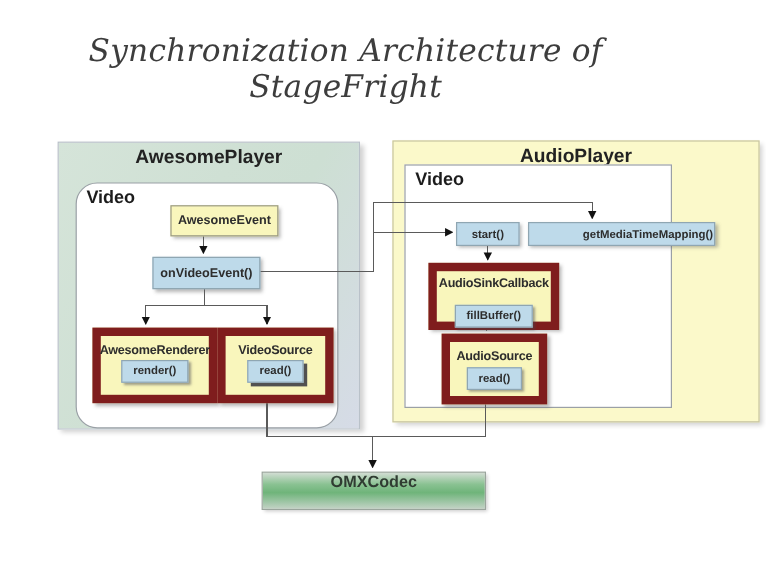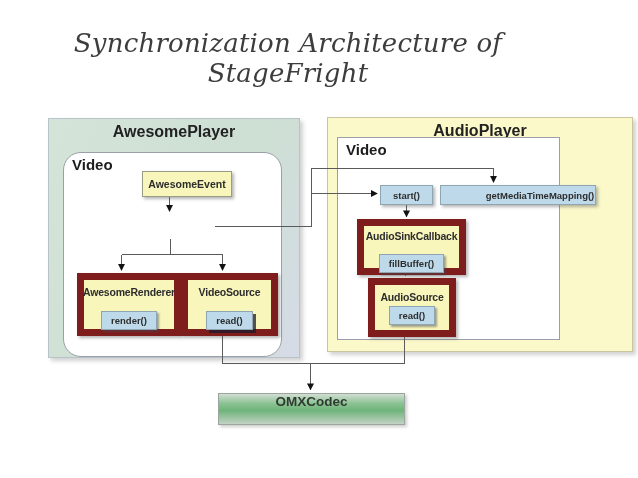--- a/index.html
+++ b/index.html
@@ -40,21 +40,21 @@
 
   .gbox{
     position:absolute;z-index:4;background:var(--box-yellow,#f9f6bc);
     border:7px solid #7f1d1d;box-shadow:2px 2px 3px rgba(90,90,90,0.45);
     display:flex;flex-direction:column;align-items:center;text-align:center;
   }
   .gbox-title{font-weight:bold;font-size:10.5px;color:#2d2d2d;margin-top:6px;letter-spacing:-0.2px;white-space:nowrap;}
   .mbox{
     background:var(--box-blue,#bedaea);border:1px solid #8fa6b2;
     font-weight:bold;font-size:9.5px;color:#2d2d2d;
-    padding:3px 9px;margin-top:13px;box-shadow:2px 2px 2px rgba(70,70,80,0.5);white-space:nowrap;
+    padding:3px 9px;margin-top:2px;box-shadow:2px 2px 2px rgba(70,70,80,0.5);white-space:nowrap;
   }
   .mbox.shadow-dark{box-shadow:3px 3px 0 rgba(25,25,45,0.75);}
 
   .omx{
     position:absolute;z-index:4;left:218px;top:393px;width:185px;height:30px;
     background:linear-gradient(180deg,#d2ddd3 0%,#8ac292 32%,#6fb47a 55%,#9dc5a4 80%,#c3d3c5 100%);
     border:1px solid #9aa59c;box-shadow:2px 2px 3px rgba(0,0,0,0.2);
     display:flex;align-items:flex-start;justify-content:center;
     font-weight:bold;font-size:13.5px;color:#303c32;
   }
@@ -108,20 +108,23 @@
       <path d="M222.5,322 V363.5 H404.5 V323"></path>
 
       <path d="M310.5,363.5 V389.5" marker-end="url(#arrow)"></path>
     </g>
   </svg>
 
   <div class="sbox yellow" style="left:125px;top:171px;width:88px;height:24px;margin-left:17px;">
     <span>AwesomeEvent</span>
   </div>
 
+  <div class="sbox blue" style="left:127px;top:214px;width:88px;height:25px;">
+    <span>onVideoEvent()</span>
+  </div>
 
   <div class="gbox" style="left:77px;top:273px;width:90px;height:49px;">
     <div class="gbox-title">AwesomeRenderer</div>
     <div class="mbox">render()</div>
   </div>
 
   <div class="gbox" style="left:181px;top:273px;width:83px;height:49px;">
     <div class="gbox-title">VideoSource</div>
     <div class="mbox shadow-dark">read()</div>
   </div>

